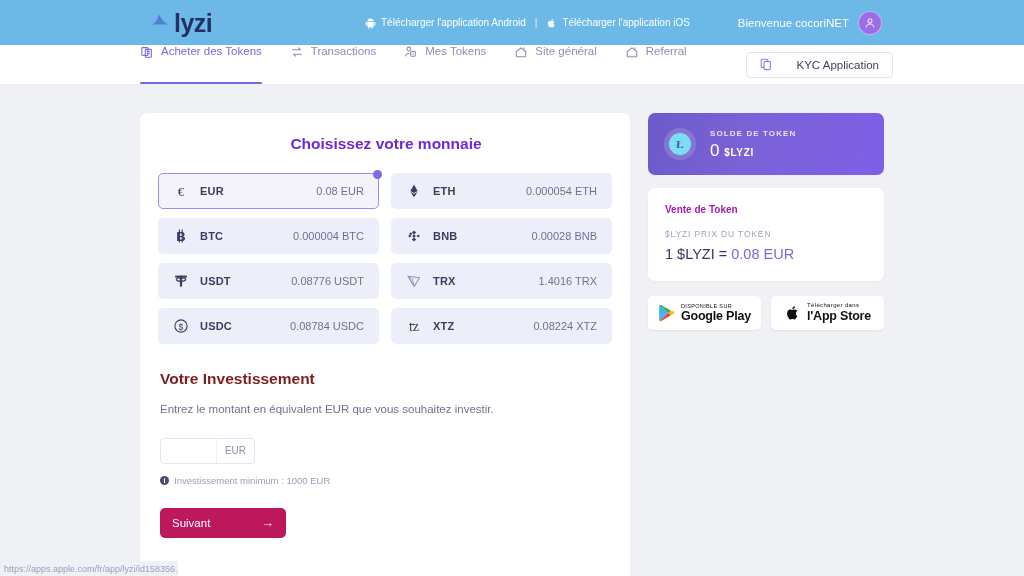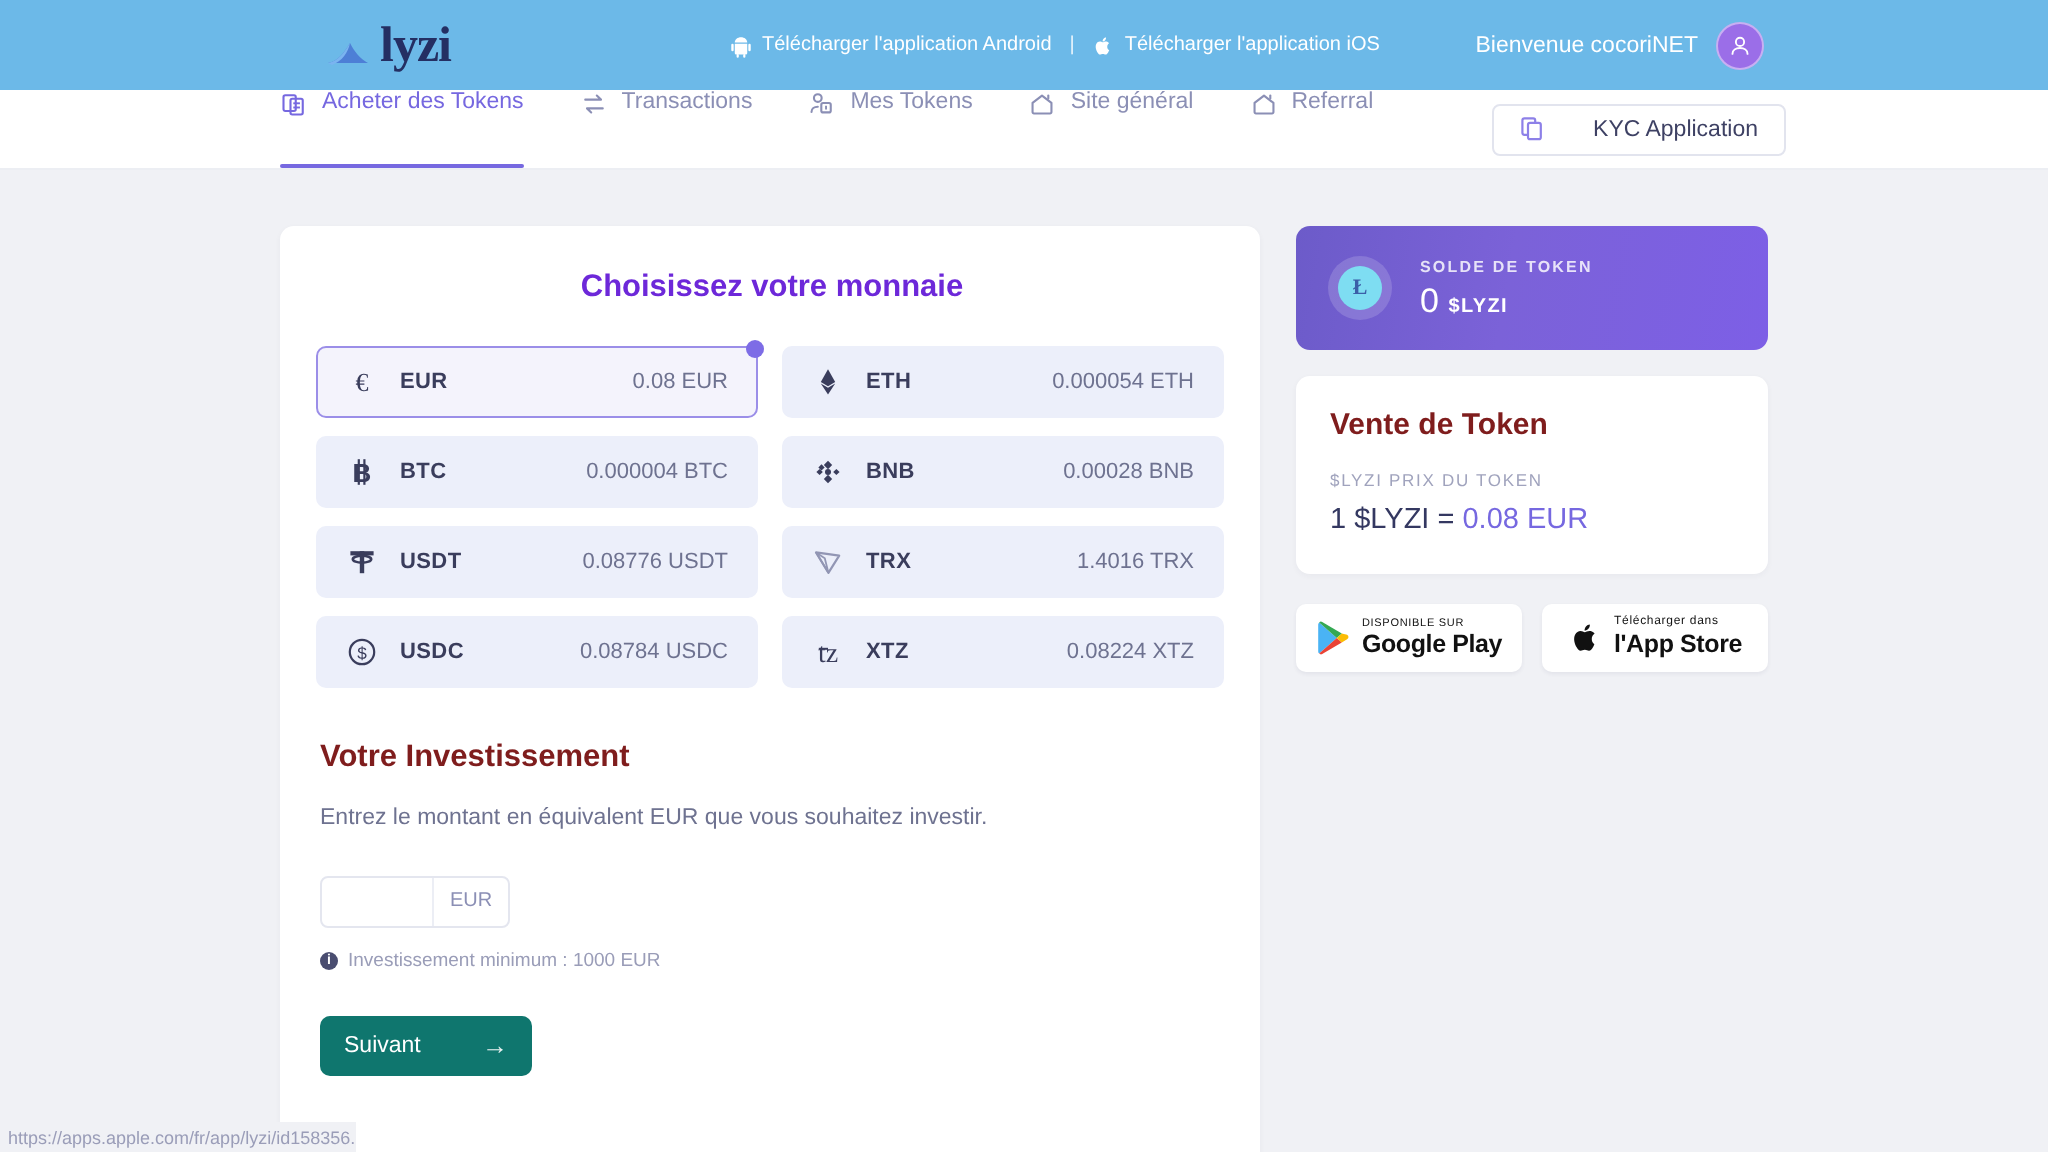--- a/index.html
+++ b/index.html
@@ -12,22 +12,22 @@
 
   
   .topbar {
     height: 45px;
     background: #6cb9e8;
     display: flex;
     align-items: center;
     position: relative;
   }
   .logo-wrap {
-    position: absolute; left: 163px; top: 50%; transform: translateY(-50%);
-    display: flex; align-items: flex-end; gap: 5px; font-family: Liberation Serif, serif;
+    position: absolute; left: 147px; top: 50%; transform: translateY(-50%);
+    display: flex; align-items: flex-start; gap: 5px;
   }
   .logo-mark { width: 22px; height: 18px; display: block; }
   .logo-text {
     font-size: 25px; font-weight: 700; color: #242f63;
     letter-spacing: -0.5px; line-height: 1;
   }
   .dl-links {
     position: absolute; left: 365px; top: 50%; transform: translateY(-50%);
     display: flex; align-items: center; gap: 9px;
     font-size: 10px; color: #ffffff;
@@ -185,22 +185,22 @@
   }
   .info-dot {
     width: 9px; height: 9px; border-radius: 50%;
     background: #4a4d70; color: #fff;
     font-size: 7px; font-weight: 700;
     display: flex; align-items: center; justify-content: center;
     flex: none; line-height: 1;
   }
   .next-btn {
     margin: 22px 0 0 2px;
-    width: 106px; height: 30px;
-    background: #0f766e; border: none; border-radius: 5px;
+    width: 126px; height: 30px;
+    background: #be185d; border: none; border-radius: 5px;
     display: flex; align-items: center; justify-content: space-between;
     padding: 0 12px;
     color: #fff; font-size: 11.5px;
     font-family: "Liberation Sans", sans-serif;
     cursor: pointer;
   }
   .next-btn .arrow { font-size: 13px; opacity: 0.9; }
 
   
   .side { position: absolute; left: 648px; top: 28px; width: 236px; }
@@ -229,21 +229,21 @@
   }
   .bal-value { color: #fff; font-size: 17px; font-weight: 400; line-height: 1; }
   .bal-value .unit { font-size: 10px; font-weight: 700; letter-spacing: 0.7px; }
 
   .sale-card {
     margin-top: 13px;
     background: #fff; border-radius: 7px;
     padding: 16px 17px 19px 17px;
     box-shadow: 0 1px 3px rgba(40,44,80,0.045);
   }
-  .sale-title { font-size: 15px; font-weight: 700; color: #7f1d1d; }
+  .sale-title { font-size: 10px; font-weight: 700; color: #a21caf; }
   .sale-sub {
     margin-top: 14px;
     font-size: 8.5px; letter-spacing: 0.85px;
     color: #a0a3bd; font-weight: 400;
   }
   .sale-price {
     margin-top: 7px; font-size: 14.5px; color: #343861;
   }
   .sale-price .hl { color: #7668e0; }
 

